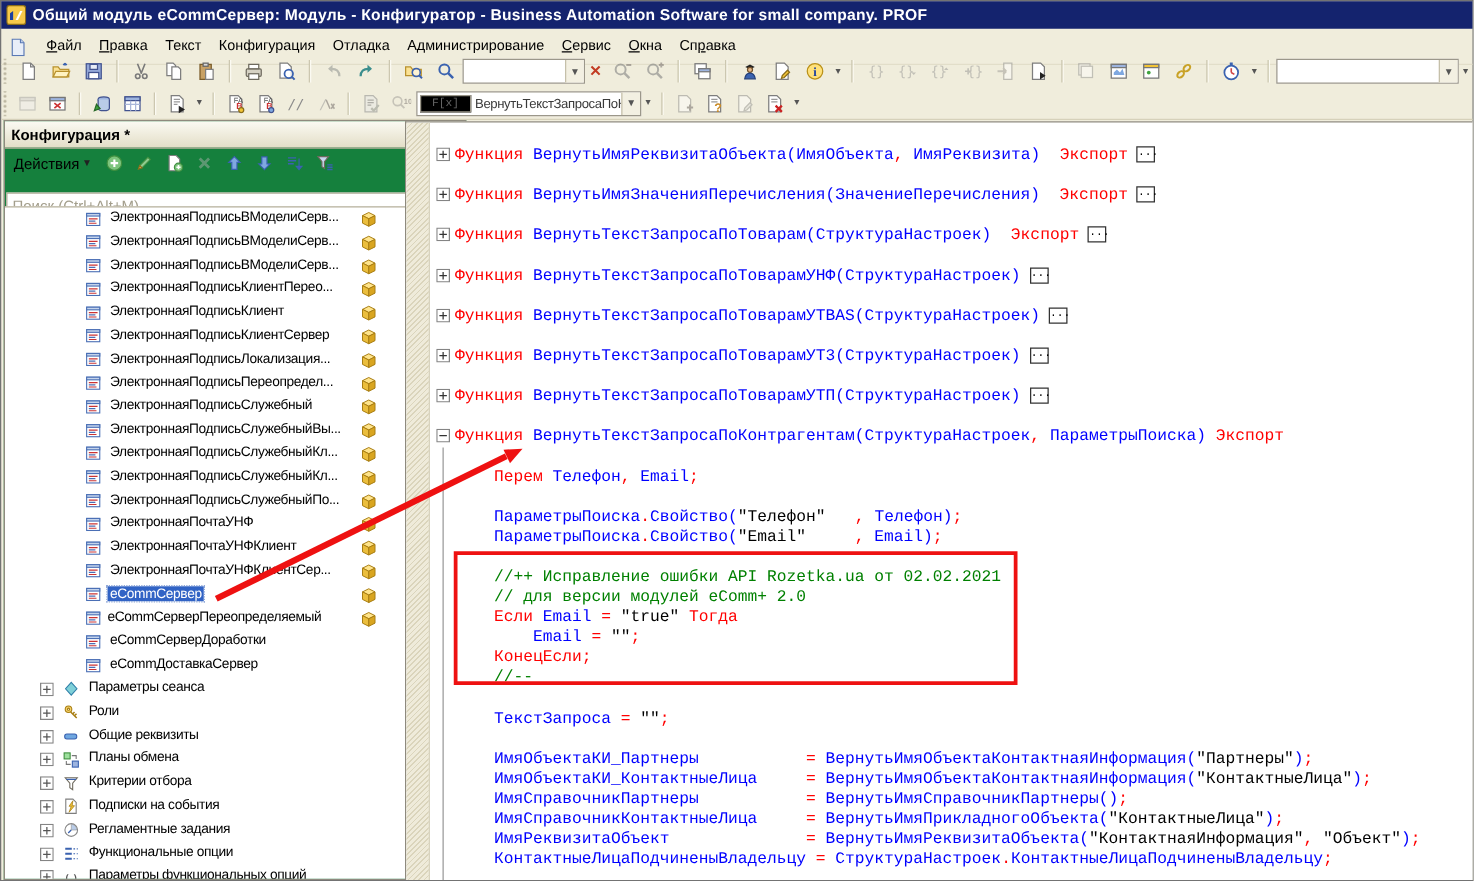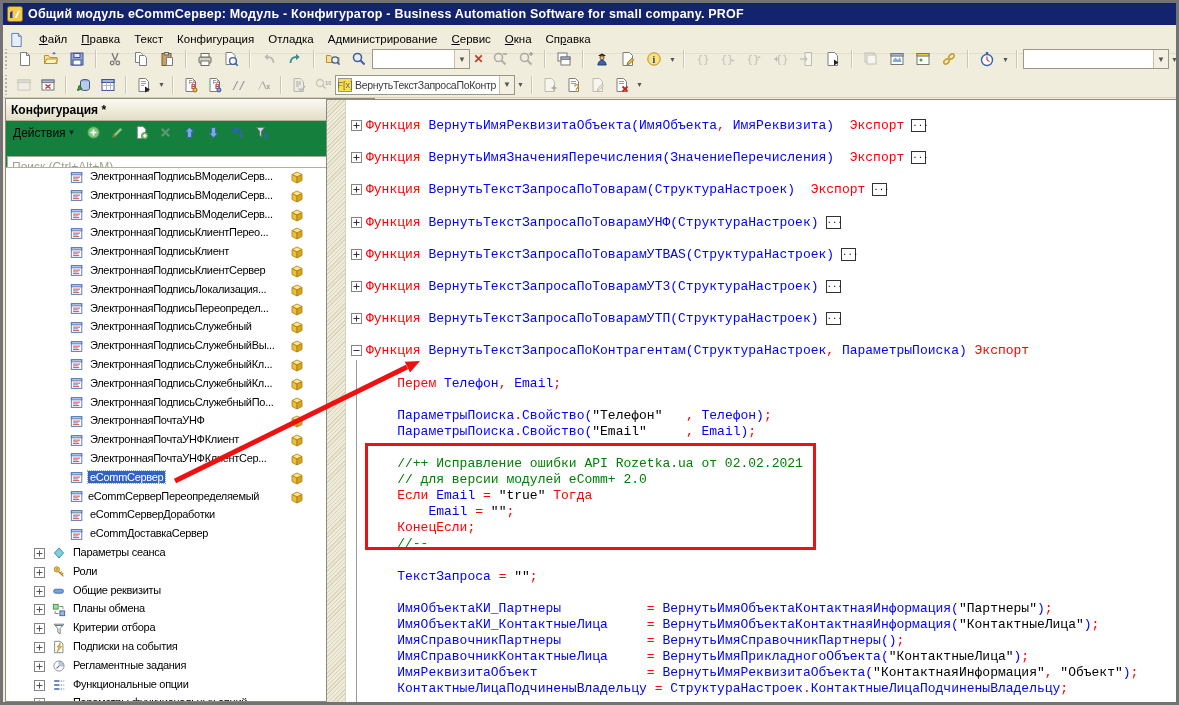--- a/index.html
+++ b/index.html
@@ -1,18 +1,18 @@
 <!DOCTYPE html>
 <html><head>
 <meta charset="utf-8">
 <style>
   * { margin:0; padding:0; box-sizing:border-box; }
   html,body { width:1179px; height:705px; overflow:hidden; }
   body { font-family:"Liberation Sans", sans-serif; font-size:12px; }
-  #window { position:relative; width:1179px; height:705px; background:#F0EDDC; border:3px solid #737373; }
+  #window { position:relative; width:1179px; height:705px; background:#F0EDDC; border:1px solid #737373; }
   
   #titlebar { position:absolute; left:0; top:0; right:0; height:22px; background:#14236E; color:#fff; display:flex; align-items:center; }
   #titlebar .appicon { width:16px; height:16px; margin:0 5px 0 4px; }
   #titlebar .title { font-weight:bold; font-size:12.5px; letter-spacing:.2px; }
   
   #menubar { position:absolute; left:0; top:22px; right:0; height:29px; display:flex; align-items:center; border-bottom:1px solid #E2DEC9; }
   #menubar .menudoc { width:15px; height:15px; margin:0 8px 0 6px; }
   .menu-item { padding:2px 7px; color:#000; font-size:11.5px; }
   .menu-item u { text-decoration:underline; }
   
@@ -25,21 +25,21 @@
   .gray { filter:grayscale(95%) opacity(0.45); }
   .tsep { width:2px; height:18px; border-left:1px solid #CCC7B0; border-right:1px solid #FBFAF2; margin:0 5px; flex:0 0 auto; }
   .thandle { width:7px; height:20px; margin-right:2px; flex:0 0 auto;
      background-image:radial-gradient(circle at 2px 2px, #B8B39D 1px, transparent 1.2px);
      background-size:4px 4px; background-position:1px 2px; background-repeat:repeat-y; }
   .tcombo { height:20px; background:#fff; border:1px solid #9B978A; display:flex; align-items:center; flex:0 0 auto; }
   .tcombo .cbtext { flex:1; padding:0 3px; color:#5d5d5d; font-size:12px; white-space:nowrap; overflow:hidden; }
   .cbarrow { width:15px; height:18px; background:#F3F0E2; border-left:1px solid #C5C0AA; display:flex; align-items:center; justify-content:center; color:#555; font-size:8px; flex:0 0 auto; }
   .redx { width:17px; height:20px; display:flex; align-items:center; justify-content:center; color:#C23B22; font-weight:bold; font-size:12px; flex:0 0 auto; }
   .ddmore { width:11px; height:20px; display:flex; align-items:center; justify-content:center; color:#555; font-size:7px; flex:0 0 auto; }
-  .fxbadge { width:14px; height:14px; border:1px solid #9a9689; margin-left:2px; font-size:9px; color:#666; display:flex; align-items:center; justify-content:center; background:#fde047; flex:0 0 auto; }
+  .fxbadge { width:41px; height:14px; border:1px solid #9a9689; margin-left:2px; font-size:9px; color:#666; display:flex; align-items:center; justify-content:center; background:#000000; flex:0 0 auto;font-family:Liberation Mono, monospace; }
   
   #panel { position:absolute; left:2px; top:95px; width:370px; bottom:0; background:#15803d; border:1px solid #8E8A7E; }
   #panel-header { position:relative; height:22px; background:linear-gradient(180deg,#FBFAF3,#E3DEC7); border-bottom:1px solid #B5B09B; display:flex; align-items:center; }
   #panel-header .ptitle { font-weight:bold; padding-left:5px; }
   #panel-header .pin { position:absolute; right:26px; top:6px; width:10px; height:10px; opacity:.5; }
   #panel-header .pclose { position:absolute; right:4px; top:1px; width:18px; height:18px; text-align:center; font-size:14px; font-weight:bold; color:#333; line-height:18px; }
   #actions { height:23px; display:flex; align-items:center; padding-left:4px; }
   #actions .albl { padding:1px 2px 1px 3px; }
   #actions .aarr { font-size:8px; color:#222; margin-right:6px; }
   .abtn { width:24px; height:20px; display:flex; align-items:center; justify-content:center; }

